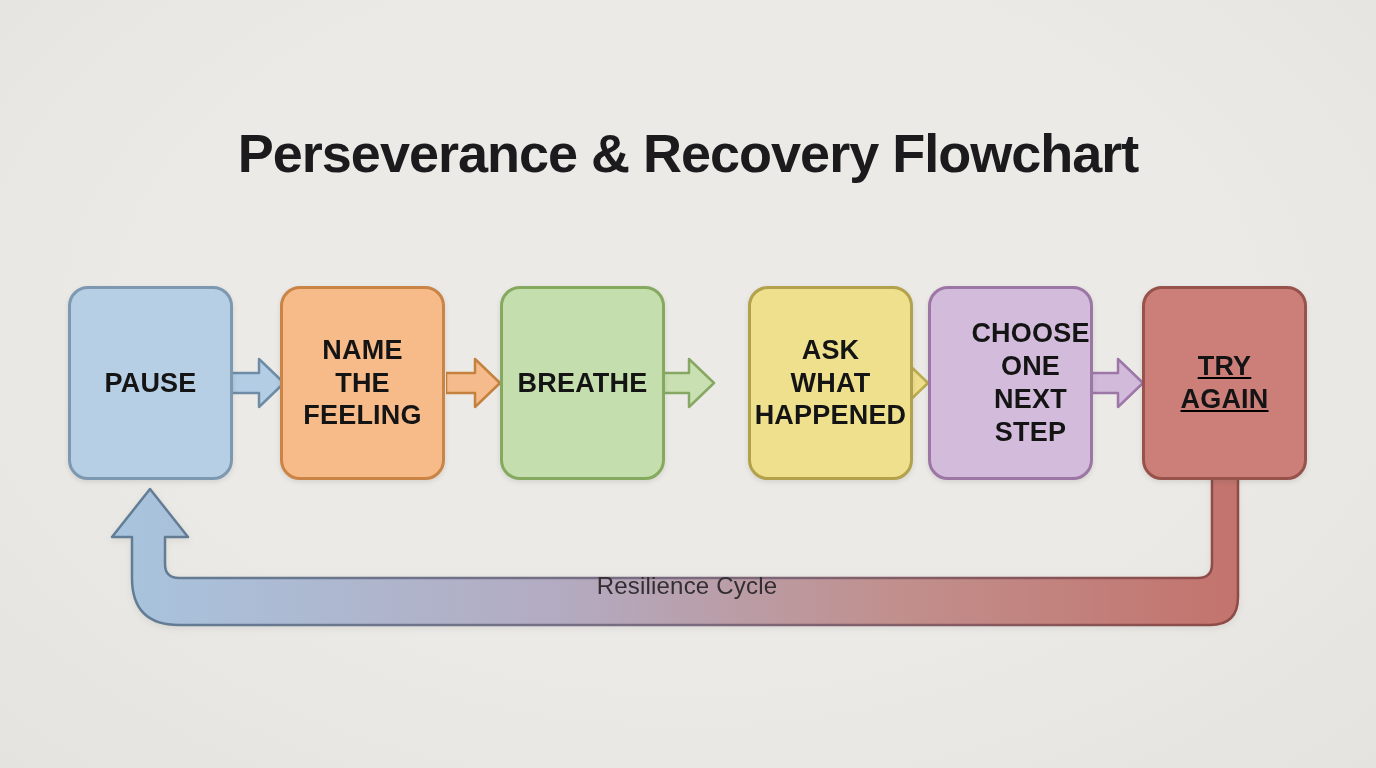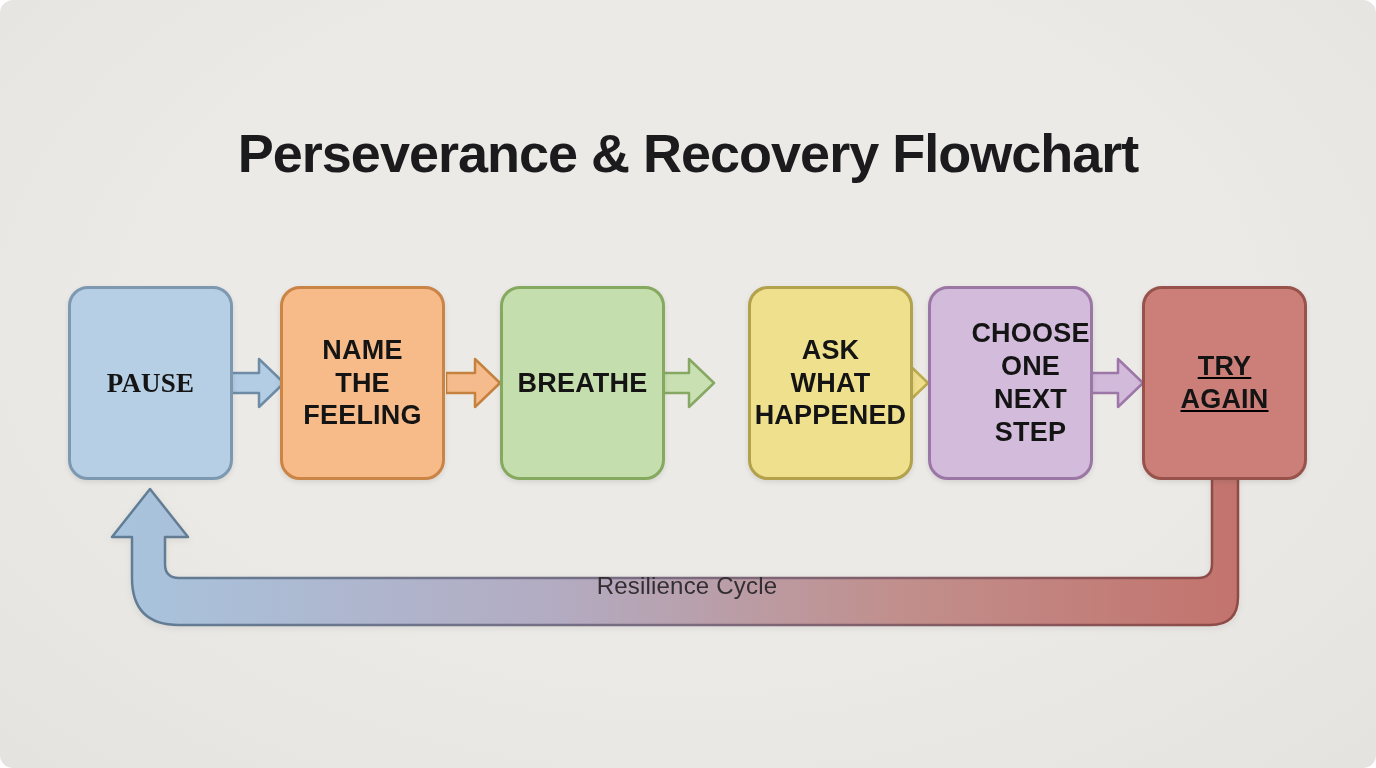--- a/index.html
+++ b/index.html
@@ -5,21 +5,20 @@
   * { margin: 0; padding: 0; box-sizing: border-box; }
   html, body { width: 1376px; height: 768px; }
   body { font-family: "Liberation Sans", sans-serif; }
 
   .stage {
     position: relative;
     width: 1376px;
     height: 768px;
     overflow: hidden;
     background: radial-gradient(ellipse at 50% 42%, var(--bg, #eceae6) 55%, #e4e3df 100%);
-    border-radius: 13px;
   }
 
   .title {
     position: absolute;
     top: 122px;
     left: 0;
     width: 100%;
     text-align: center;
     font-size: 54px;
     font-weight: 600;
@@ -35,21 +34,21 @@
     width: 165px;
     height: 194px;
     border: 3px solid;
     border-radius: 20px;
     display: flex;
     align-items: center;
     justify-content: center;
     z-index: 3;
     box-shadow: 0 2px 5px rgba(70, 70, 70, 0.14);
   }
-  .b1 { left: 68px; font-family: Liberation Serif, serif; }
+  .b1 { left: 68px; }
   .b2 { left: 280px; }
   .b3 { left: 500px; }
   .b4 { left: 748px; }
   .b5 { left: 928px; }
   .b6 { left: 1142px; }
 
   .box-label {
     font-size: 27px;
     font-weight: bold;
     line-height: 1.22;

